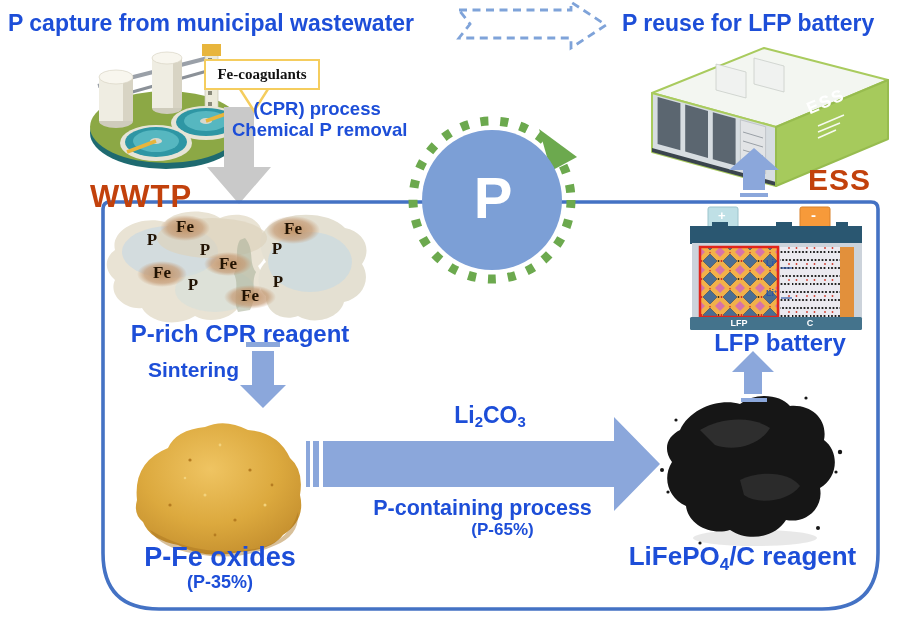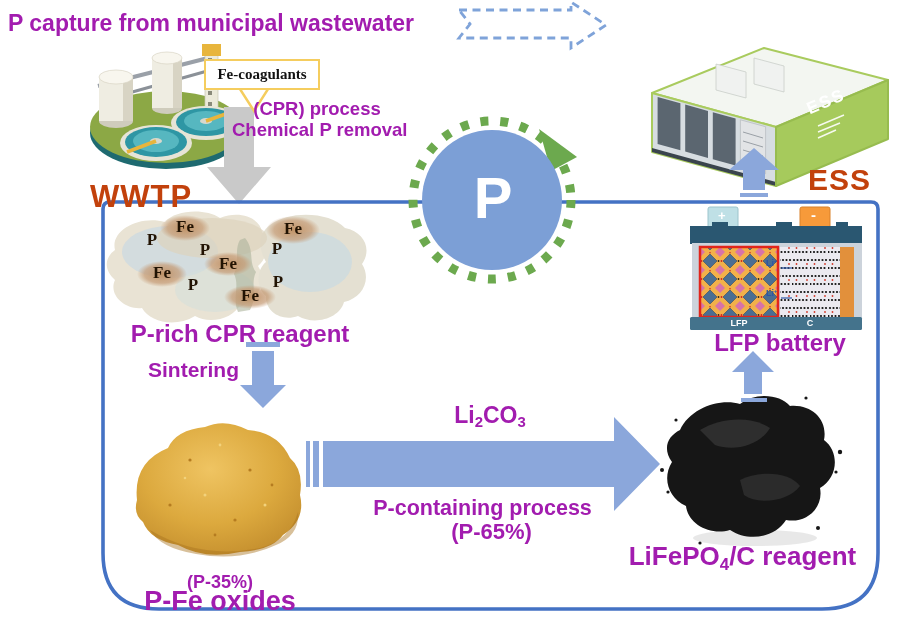--- a/index.html
+++ b/index.html
@@ -1,19 +1,19 @@
 <!DOCTYPE html>
 <html><head>
 <meta charset="utf-8">
 <style>
   html,body{margin:0;padding:0;background:#fff;}
   .canvas{position:relative;width:900px;height:619px;background:#ffffff;overflow:hidden;
           font-family:"Liberation Sans",sans-serif;}
   .art{position:absolute;left:0;top:0;}
-  .lbl{position:absolute;color:#a21caf;font-weight:bold;white-space:nowrap;line-height:1.12;}
+  .lbl{position:absolute;color:#1d4ed8;font-weight:bold;white-space:nowrap;line-height:1.12;}
   .c{text-align:center;}
   .gray{color:#c2410c;}
   .pt{position:absolute;font-family:"Liberation Serif","DejaVu Serif",serif;font-weight:bold;
       font-size:17px;color:#221303;transform:translate(-50%,-50%);}
   .sub{font-size:0.65em;vertical-align:-0.3em;}
   .sup{font-size:0.62em;vertical-align:0.55em;}
   .callout-box{position:absolute;left:204px;top:59px;width:112px;height:27px;
       border:2.5px solid #F5CD5E;background:#fff;display:flex;align-items:center;justify-content:center;
       font-family:Liberation Serif, serif;font-weight:bold;font-size:15px;color:#111;}
   .white{color:#fff;}
@@ -223,20 +223,21 @@
     </g>
 
     <g>
       <circle cx="492" cy="200" r="79" fill="none" stroke="#6CA94E" stroke-width="9" stroke-dasharray="8 12"></circle>
       <polygon points="539,129 577,157 551,171" fill="#6CA94E"></polygon>
       <circle cx="492" cy="200" r="70" fill="#7C9FD6"></circle>
     </g>
   </svg>
 
   <div class="lbl" style="left:8px;top:11px;font-size:23px;">P capture from municipal wastewater</div>
+  <div class="lbl" style="left:622px;top:11px;font-size:23px;">P reuse for LFP battery</div>
 
   <div class="callout-box">
     <span>Fe-coagulants</span>
   </div>
 
   <div class="lbl c" style="left:232px;top:99px;width:170px;font-size:18.5px;">
     <div>(CPR) process</div>
     <div>Chemical P removal</div>
   </div>
 
@@ -252,27 +253,27 @@
   <span class="pt" style="left:277px;top:249px;">P</span>
   <span class="pt" style="left:228px;top:264px;">Fe</span>
   <span class="pt" style="left:162px;top:273px;">Fe</span>
   <span class="pt" style="left:193px;top:285px;">P</span>
   <span class="pt" style="left:278px;top:282px;">P</span>
   <span class="pt" style="left:250px;top:296px;">Fe</span>
 
   <div class="lbl c" style="left:125px;top:321px;width:230px;font-size:24px;">P-rich CPR reagent</div>
   <div class="lbl" style="left:148px;top:358px;font-size:21px;">Sintering</div>
 
-  <div class="lbl c" style="left:120px;top:542px;width:200px;font-size:27px;margin-top:44px;">P-Fe oxides</div>
+  <div class="lbl c" style="left:120px;top:542px;width:200px;font-size:27px;">P-Fe oxides</div>
   <div class="lbl c" style="left:120px;top:572px;width:200px;font-size:18px;">(P-35%)</div>
 
   <div class="lbl c" style="left:430px;top:403px;width:120px;font-size:23px;"><span>Li</span><span class="sub">2</span><span>CO</span><span class="sub">3</span></div>
 
   <div class="lbl c" style="left:355px;top:496px;width:255px;font-size:21.5px;">P-containing process</div>
-  <div class="lbl c" style="left:364px;top:520px;width:255px;font-size:22px;">(P-65%)</div>
+  <div class="lbl c" style="left:375px;top:520px;width:255px;font-size:17px;">(P-65%)</div>
 
   <div class="lbl c" style="left:615px;top:542px;width:255px;font-size:26px;"><span>LiFePO</span><span class="sub">4</span><span>/C reagent</span></div>
 
   <div class="lbl c" style="left:700px;top:330px;width:160px;font-size:24px;">LFP battery</div>
 
   <span class="lbl white" style="left:718px;top:209px;font-size:13px;">+</span>
   <span class="lbl white" style="left:811px;top:207px;font-size:15px;">-</span>
   <span class="lbl c white" style="left:727px;top:318px;width:24px;font-size:9px;">LFP</span>
   <span class="lbl c white" style="left:798px;top:318px;width:24px;font-size:9px;">C</span>
   <span class="lbl" style="left:766px;top:258px;font-size:9px;color:#2F55A4;"><span>Li</span><span class="sup">+</span></span>

